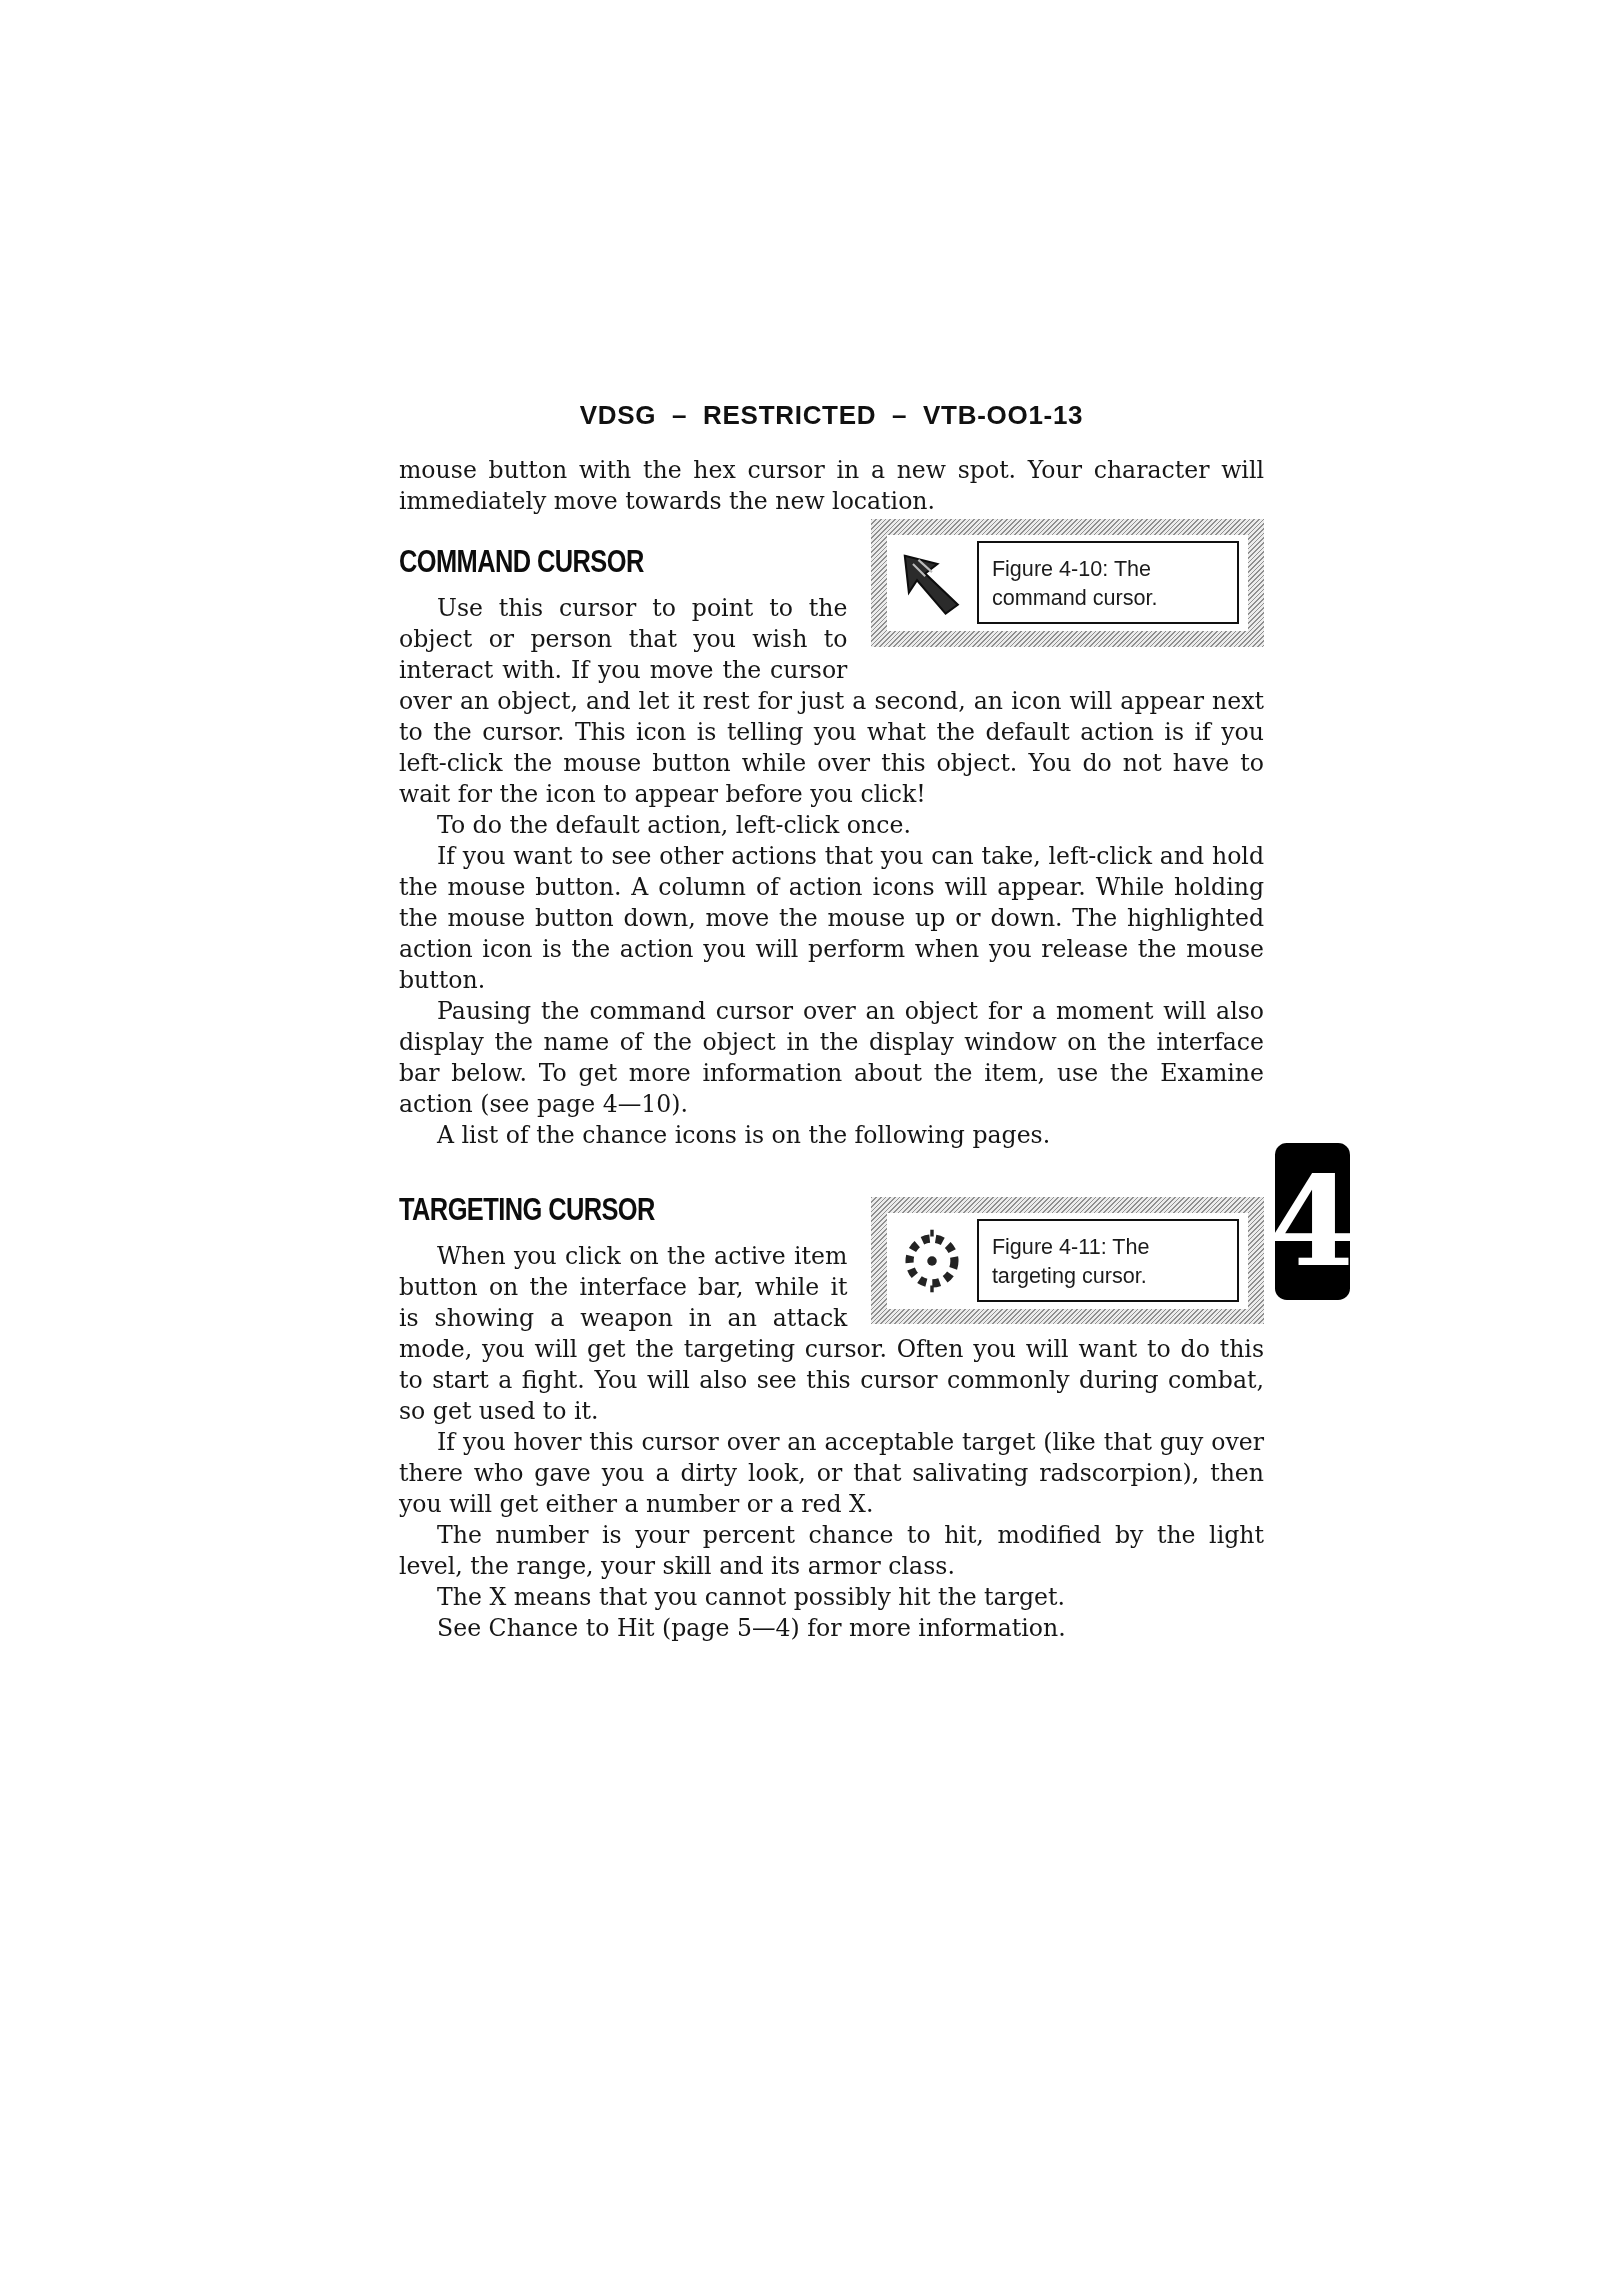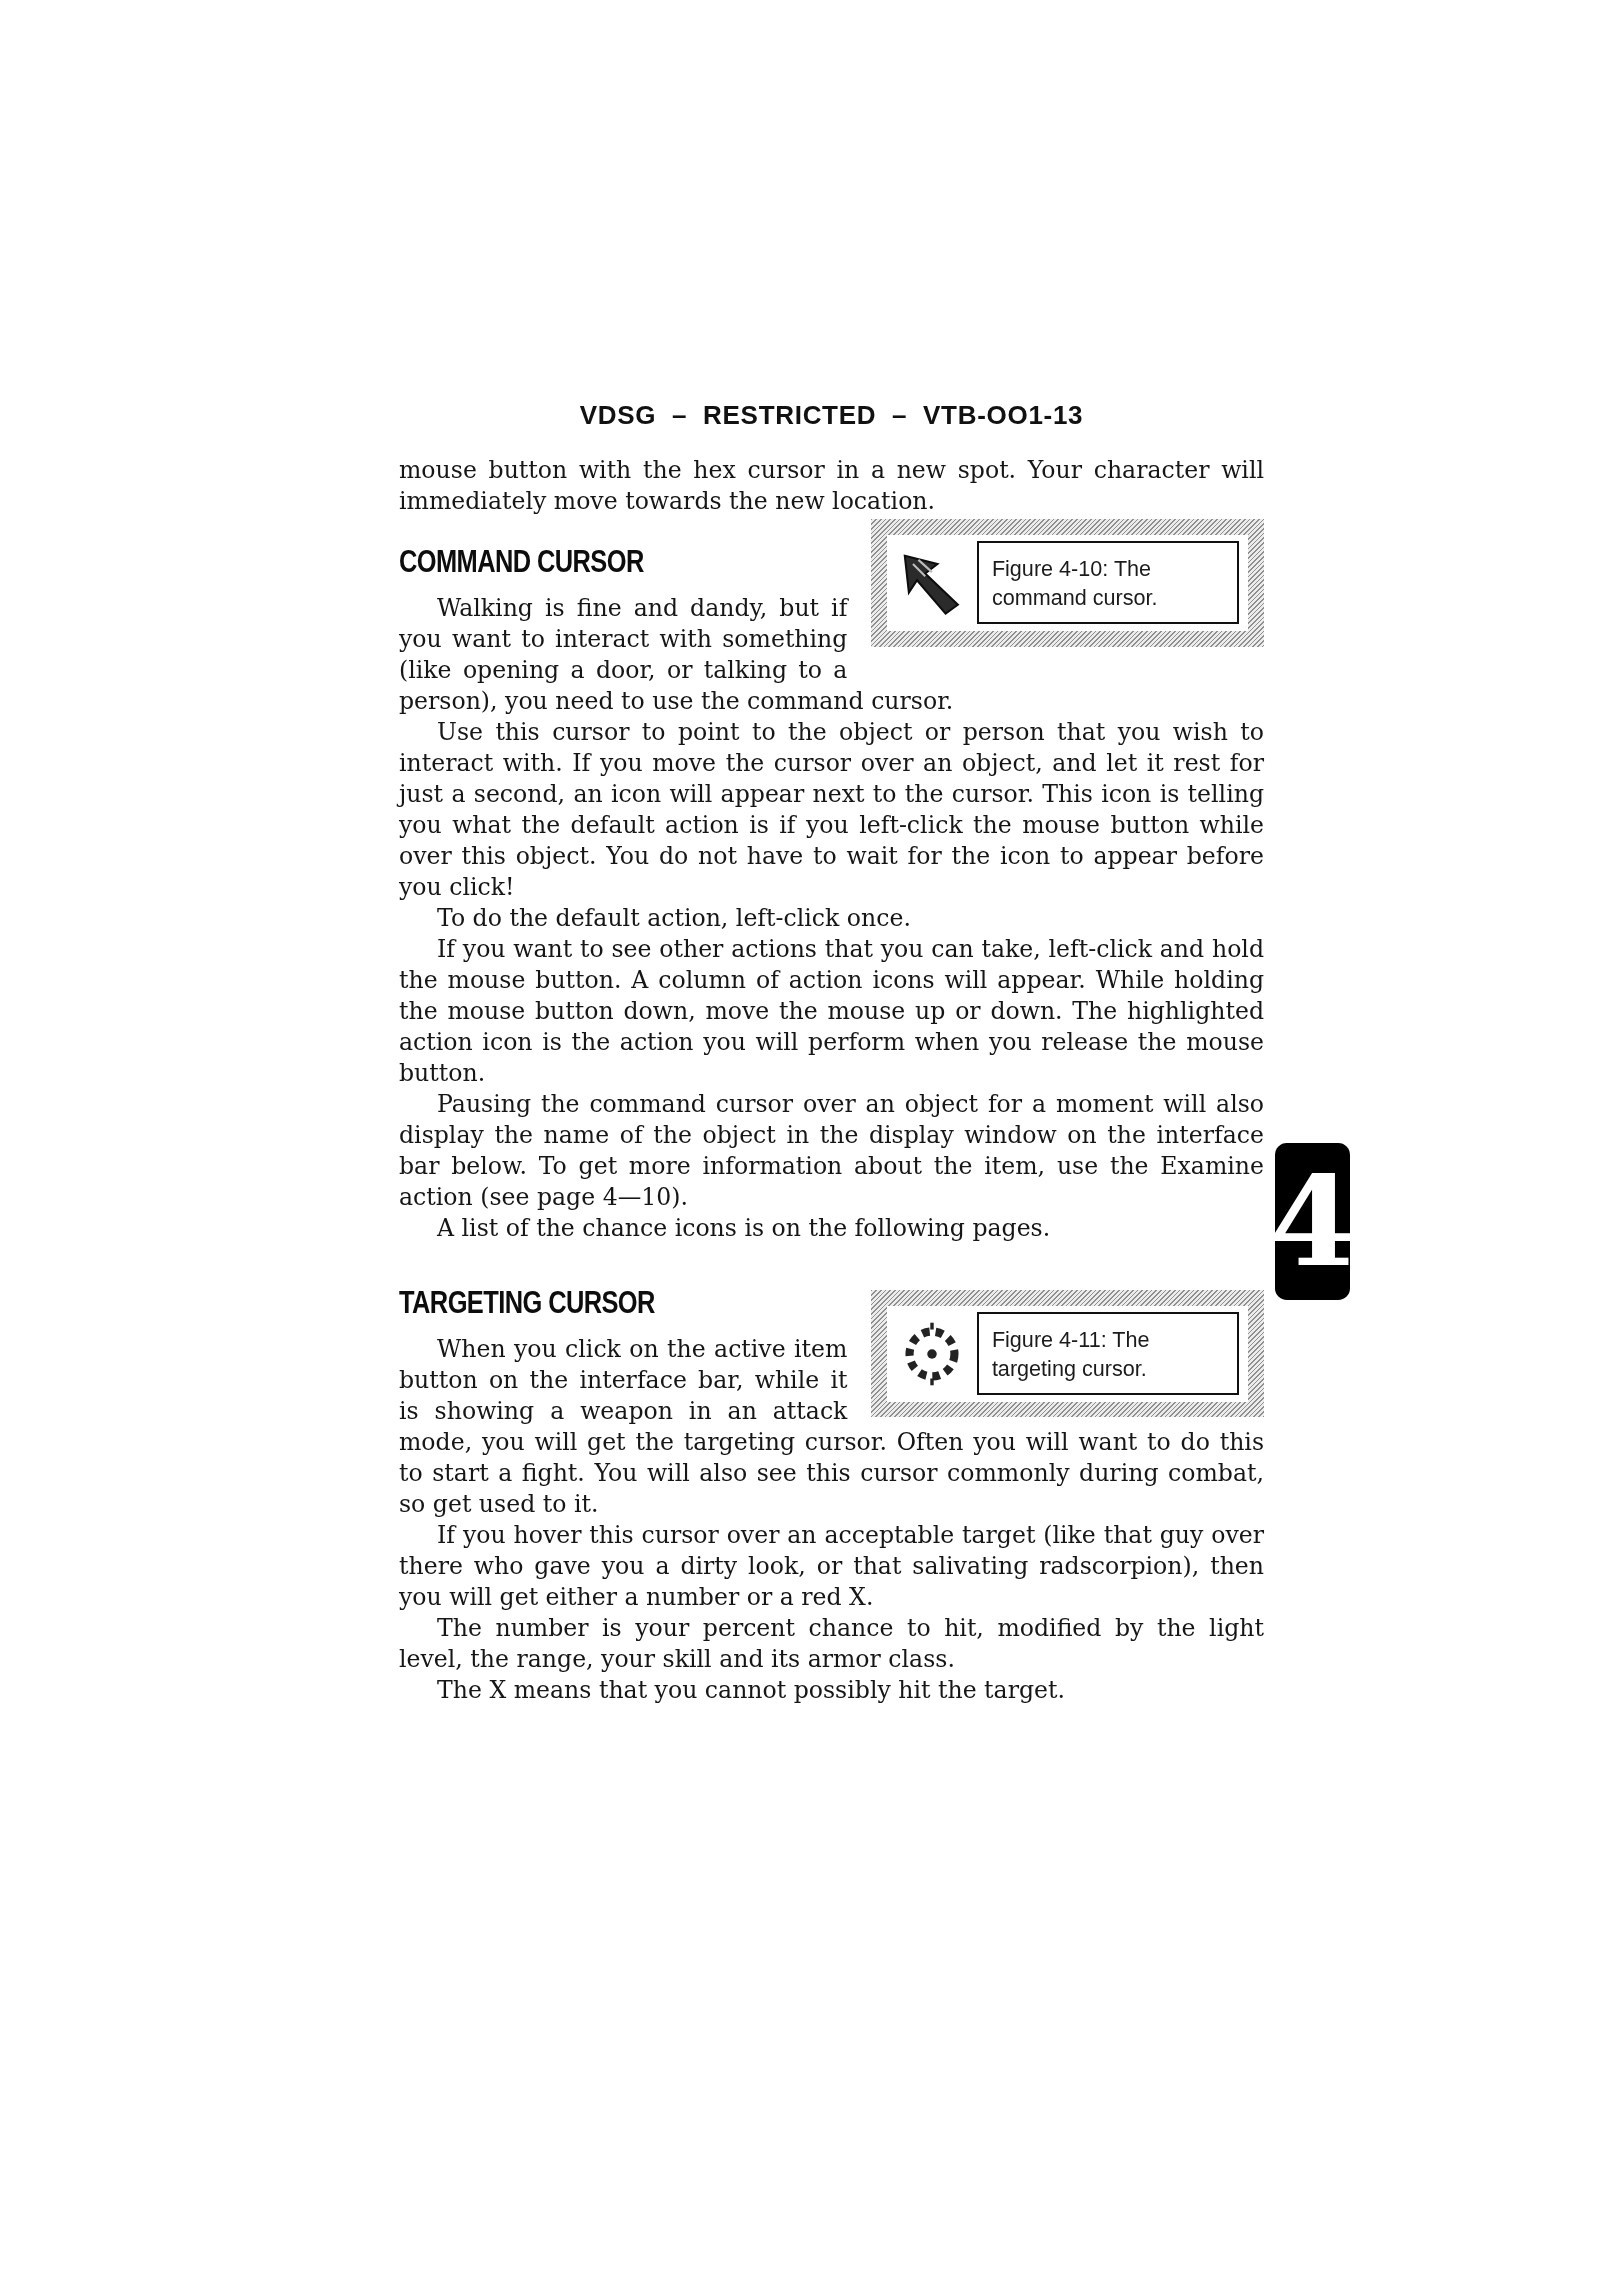--- a/index.html
+++ b/index.html
@@ -154,21 +154,20 @@
             <line x1="22" y1="22" x2="40" y2="40" stroke="#bdbdbd" stroke-width="3"></line>
             <line x1="30" y1="16" x2="50" y2="34" stroke="#bdbdbd" stroke-width="3"></line>
           </svg>
         </span>
         <span class="fig-caption">Figure 4-10: The command cursor.</span>
       </div>
     </div>
 
     <h2>COMMAND CURSOR</h2>
 
-    <p>Walking is fine and dandy, but if you want to interact with something (like opening a door, or talking to a person), you need to use the command cursor.</p>
     <p>Use this cursor to point to the object or person that you wish to interact with.  If you move the cursor over an object, and let it rest for just a second, an icon will appear next to the cursor.  This icon is telling you what the default action is if you left-click the mouse button while over this object.  You do not have to wait for the icon to appear before you click!</p>
     <p>To do the default action, left-click once.</p>
     <p>If you want to see other actions that you can take, left-click and hold the mouse button.  A column of action icons will appear.  While holding the mouse button down, move the mouse up or down.  The highlighted action icon is the action you will perform when you release the mouse button.</p>
     <p>Pausing the command cursor over an object for a moment will also display the name of the object in the display window on the interface bar below.  To get more information about the item, use the Examine action (see page 4—10).</p>
     <p>A list of the chance icons is on the following pages.</p>
 
     <div class="figure" style="margin-top:46px;">
       <div class="figure-inner">
         <span class="fig-icon">
           <svg viewBox="0 0 100 100" xmlns="http://www.w3.org/2000/svg">
@@ -181,20 +180,21 @@
         <span class="fig-caption">Figure 4-11: The targeting cursor.</span>
       </div>
     </div>
 
     <h2 class="second">TARGETING CURSOR</h2>
 
     <p>When you click on the active item button on the interface bar, while it is showing a weapon in an attack mode, you will get the targeting cursor.  Often you will want to do this to start a fight.  You will also see this cursor commonly during combat, so get used to it.</p>
     <p>If you hover this cursor over an acceptable target (like that guy over there who gave you a dirty look, or that salivating radscorpion), then you will get either a number or a red X.</p>
     <p>The number is your percent chance to hit, modified by the light level, the range, your skill and its armor class.</p>
     <p>The X means that you cannot possibly hit the target.</p>
+    <p>See Chance to Hit (page 5—4) for more information.</p>
 
   </div>
 
   <div class="chapter-tab">4</div>
 
   <div class="footer">
     <span class="footer-center">RESTRICTED</span>
     <span class="footer-right">4—9</span>
   </div>
 

